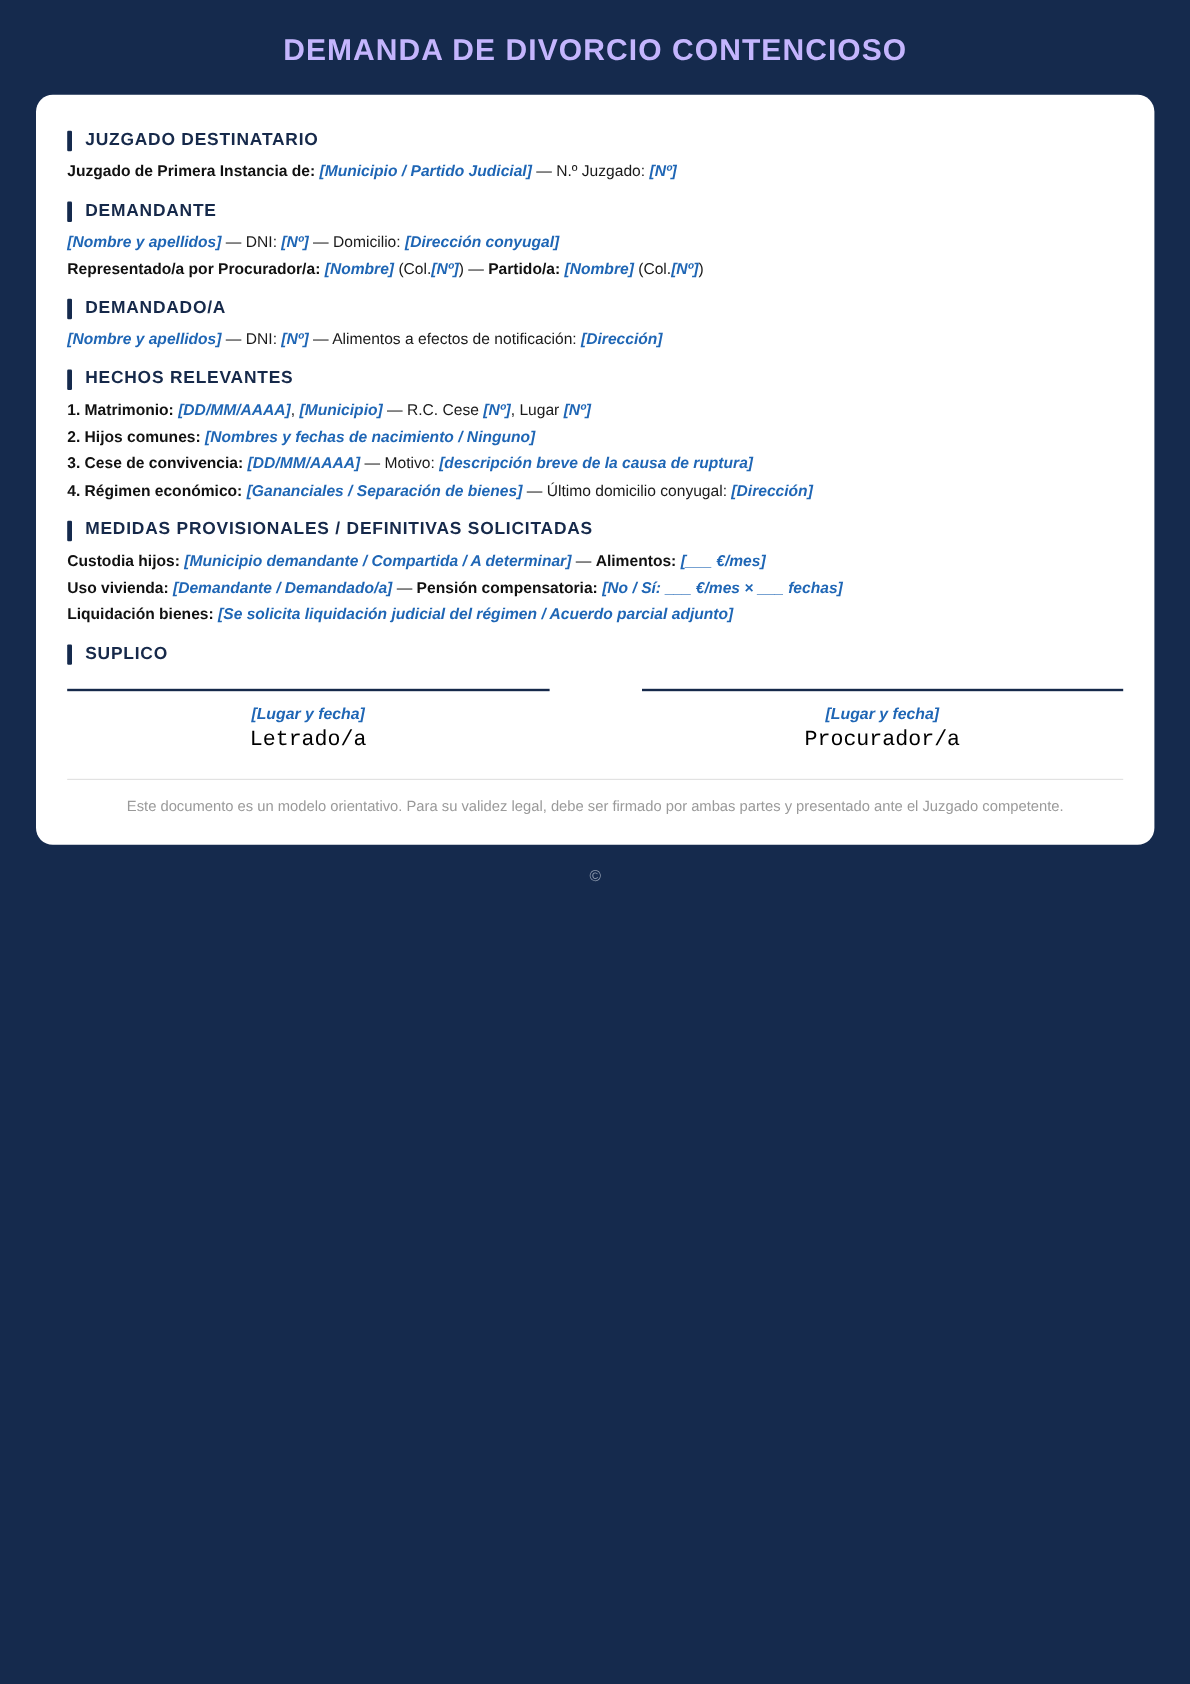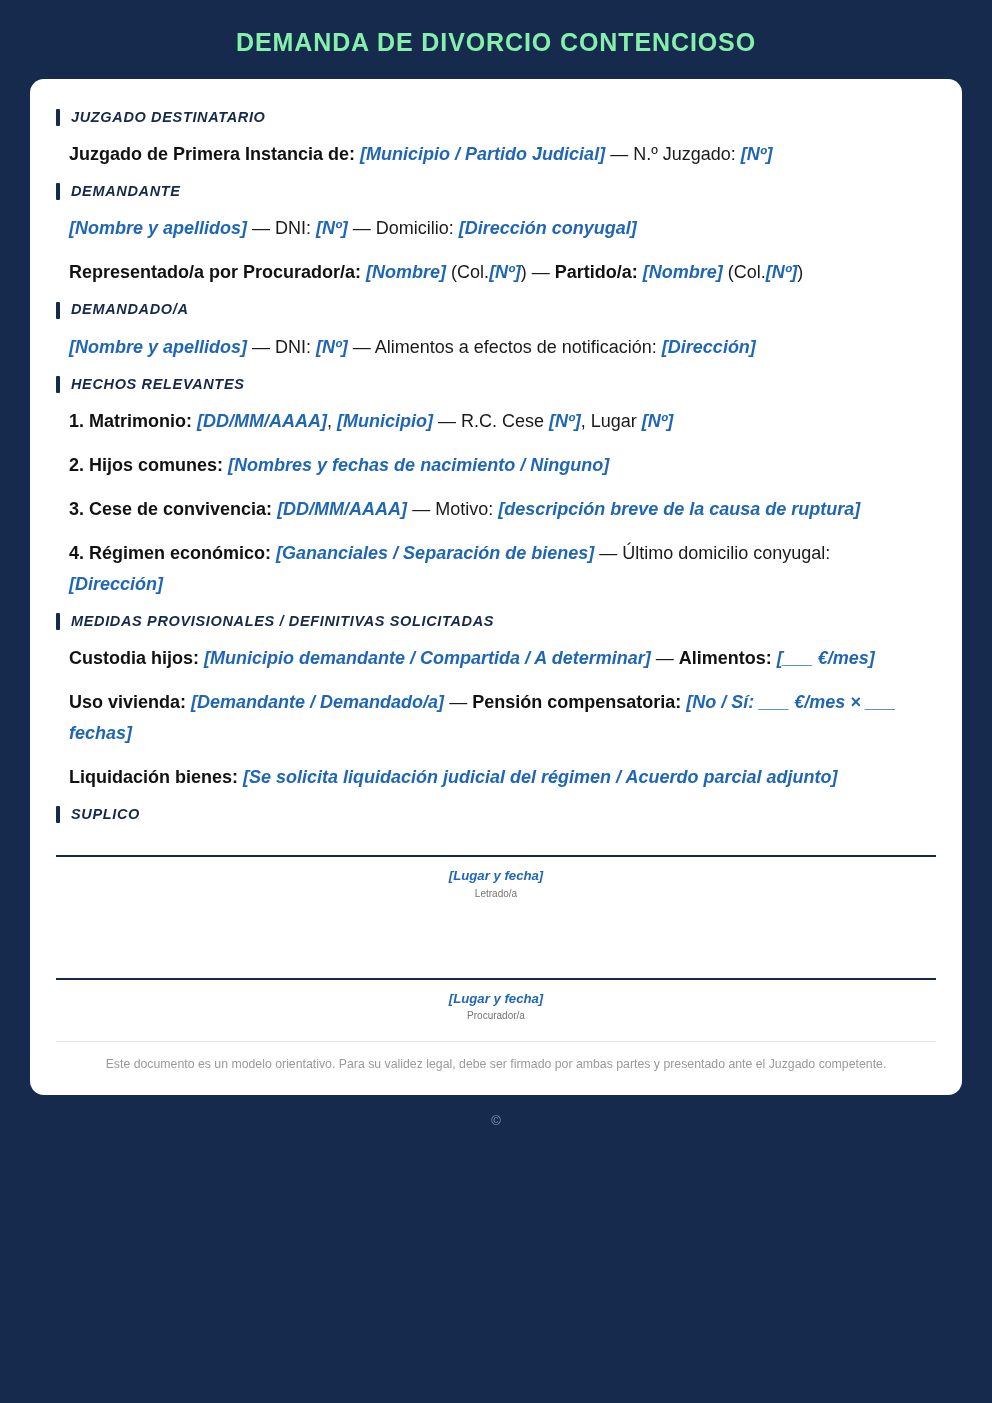--- a/index.html
+++ b/index.html
@@ -20,21 +20,21 @@
     box-sizing: border-box;
     background: #152a4d;
     display: flex;
     flex-direction: column;
     align-items: center;
   }
 
   .doc-title {
     margin: 0;
     padding: 28px 20px 22px;
-    color: #86efac;
+    color: #c4b5fd;
     font-size: 25px;
     font-weight: bold;
     letter-spacing: 0.9px;
     text-align: center;
     line-height: 1.15;
   }
 
   .card {
     width: 932px;
     box-sizing: border-box;
@@ -42,21 +42,20 @@
     border-radius: 14px;
     padding: 30px 26px 22px;
   }
 
   
   .section-head {
     display: flex;
     align-items: flex-end;
     margin: 0 0 6px;
     padding: 0;
-    font-style: italic;
   }
   .section-bar {
     display: inline-block;
     width: 4px;
     height: 17px;
     background: #152a4d;
     border-radius: 1px;
     margin-right: 11px;
     flex: none;
   }
@@ -71,23 +70,23 @@
   .section + .section {
     margin-top: 13px;
   }
   .section:first-of-type .section-head {
     margin-top: 0;
   }
 
   
   .line {
     color: #1a1a1a;
-    font-size: 18px;
+    font-size: 13px;
     line-height: 1.72;
-    margin: 13px;
+    margin: 0;
   }
   .line b, .line strong {
     font-weight: bold;
     color: #111111;
   }
   .ph {
     color: #1f66b5;
     font-style: italic;
     font-weight: bold;
   }
@@ -105,42 +104,42 @@
   }
   .suplico-text b {
     font-weight: bold;
   }
 
   
   .signatures {
     display: flex;
     justify-content: space-between;
     gap: 77px;
-    margin-top: 32px;
-    flex-direction: column;
+    margin-top: 20px;
   }
   .sign-block {
     flex: 1 1 0;
     text-align: center;
     border-top: 2.5px solid #16294a;
     padding-top: 9px;
   }
   .sign-place {
     display: block;
     color: #1f66b5;
     font-style: italic;
     font-weight: bold;
     font-size: 13.2px;
     line-height: 1.45;
   }
   .sign-role {
     display: block;
-    color: #737373;
-    font-size: 10px;
+    color: #000000;
+    font-size: 18px;
     line-height: 1.5;
+    font-family: Liberation Mono, monospace;
   }
 
   
   .divider {
     border: none;
     border-top: 1px solid #e2e2e2;
     margin: 18px 0 0;
   }
   .disclaimer {
     margin: 13px 0 0;

